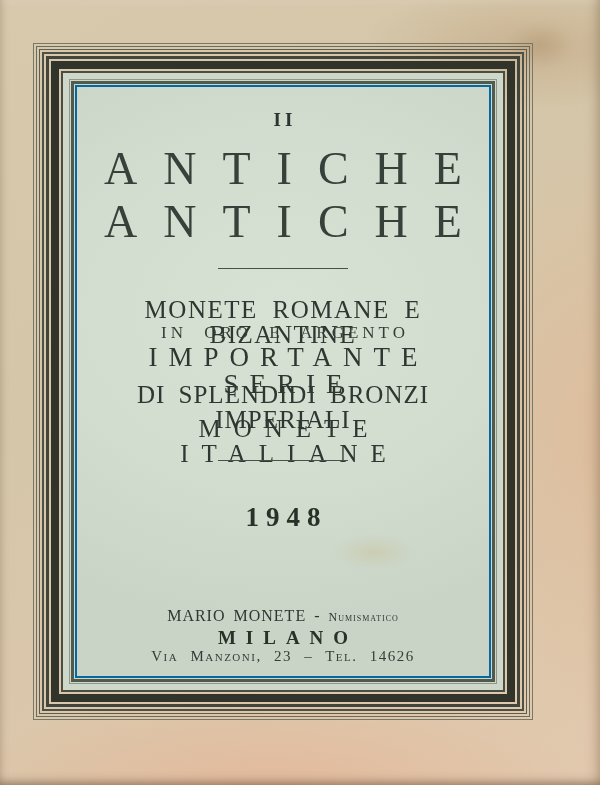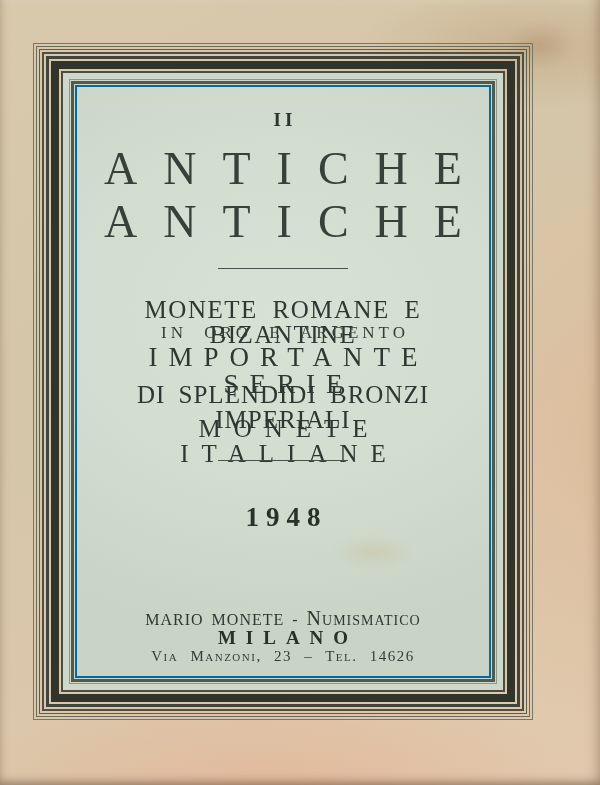--- a/index.html
+++ b/index.html
@@ -65,21 +65,21 @@
   .rule     { top: 0; left: 50% !important; width: 130px !important; height: 0; border-top: 1.5px solid #47514a; transform: translateX(-50%); }
   .rule1    { top: 181px !important; }
   .rule2    { top: 373px !important; }
   .sub1     { top: 210px; font-size: 25px; letter-spacing: 1.5px; word-spacing: 7px;  color: #2d3832; }
   .sub2     { top: 237px; font-size: 17px; letter-spacing: 4px;  word-spacing: 9px;  padding-left: 4px; color: #333e37; }
   .sub3     { top: 257px; font-size: 27px; letter-spacing: 11px; word-spacing: 12px; padding-left: 11px; color: #2d3832; }
   .sub4     { top: 295px; font-size: 25px; letter-spacing: 1px;  word-spacing: 6px;  color: #2d3832; }
   .sub5     { top: 329px; font-size: 25px; letter-spacing: 13px; word-spacing: 15px; padding-left: 13px; color: #2d3832; }
   .year     { top: 417px; font-size: 27px; font-weight: 700; letter-spacing: 7px; padding-left: 7px; color: #283229; }
   .pub      { top: 521px; font-size: 16px; letter-spacing: 1px; word-spacing: 3px; color: #2d3832; }
-  .pub .role{ font-variant: small-caps; font-size: 20px; letter-spacing: 1px; }
+  .pub .role{ font-variant: small-caps; font-size: 12px; letter-spacing: 1px; }
   .city     { top: 541px; font-size: 19px; font-weight: 700; letter-spacing: 10px; padding-left: 10px; color: #283229; }
   .addr     { top: 562px; font-size: 15px; font-variant: small-caps; letter-spacing: 1.5px; word-spacing: 7px; color: #333e37; }
 </style>
 </head>
 <body>
 
 <div class="cover">
   <div class="stain s1"></div>
   <div class="stain s2"></div>
   <div class="stain s3"></div>

